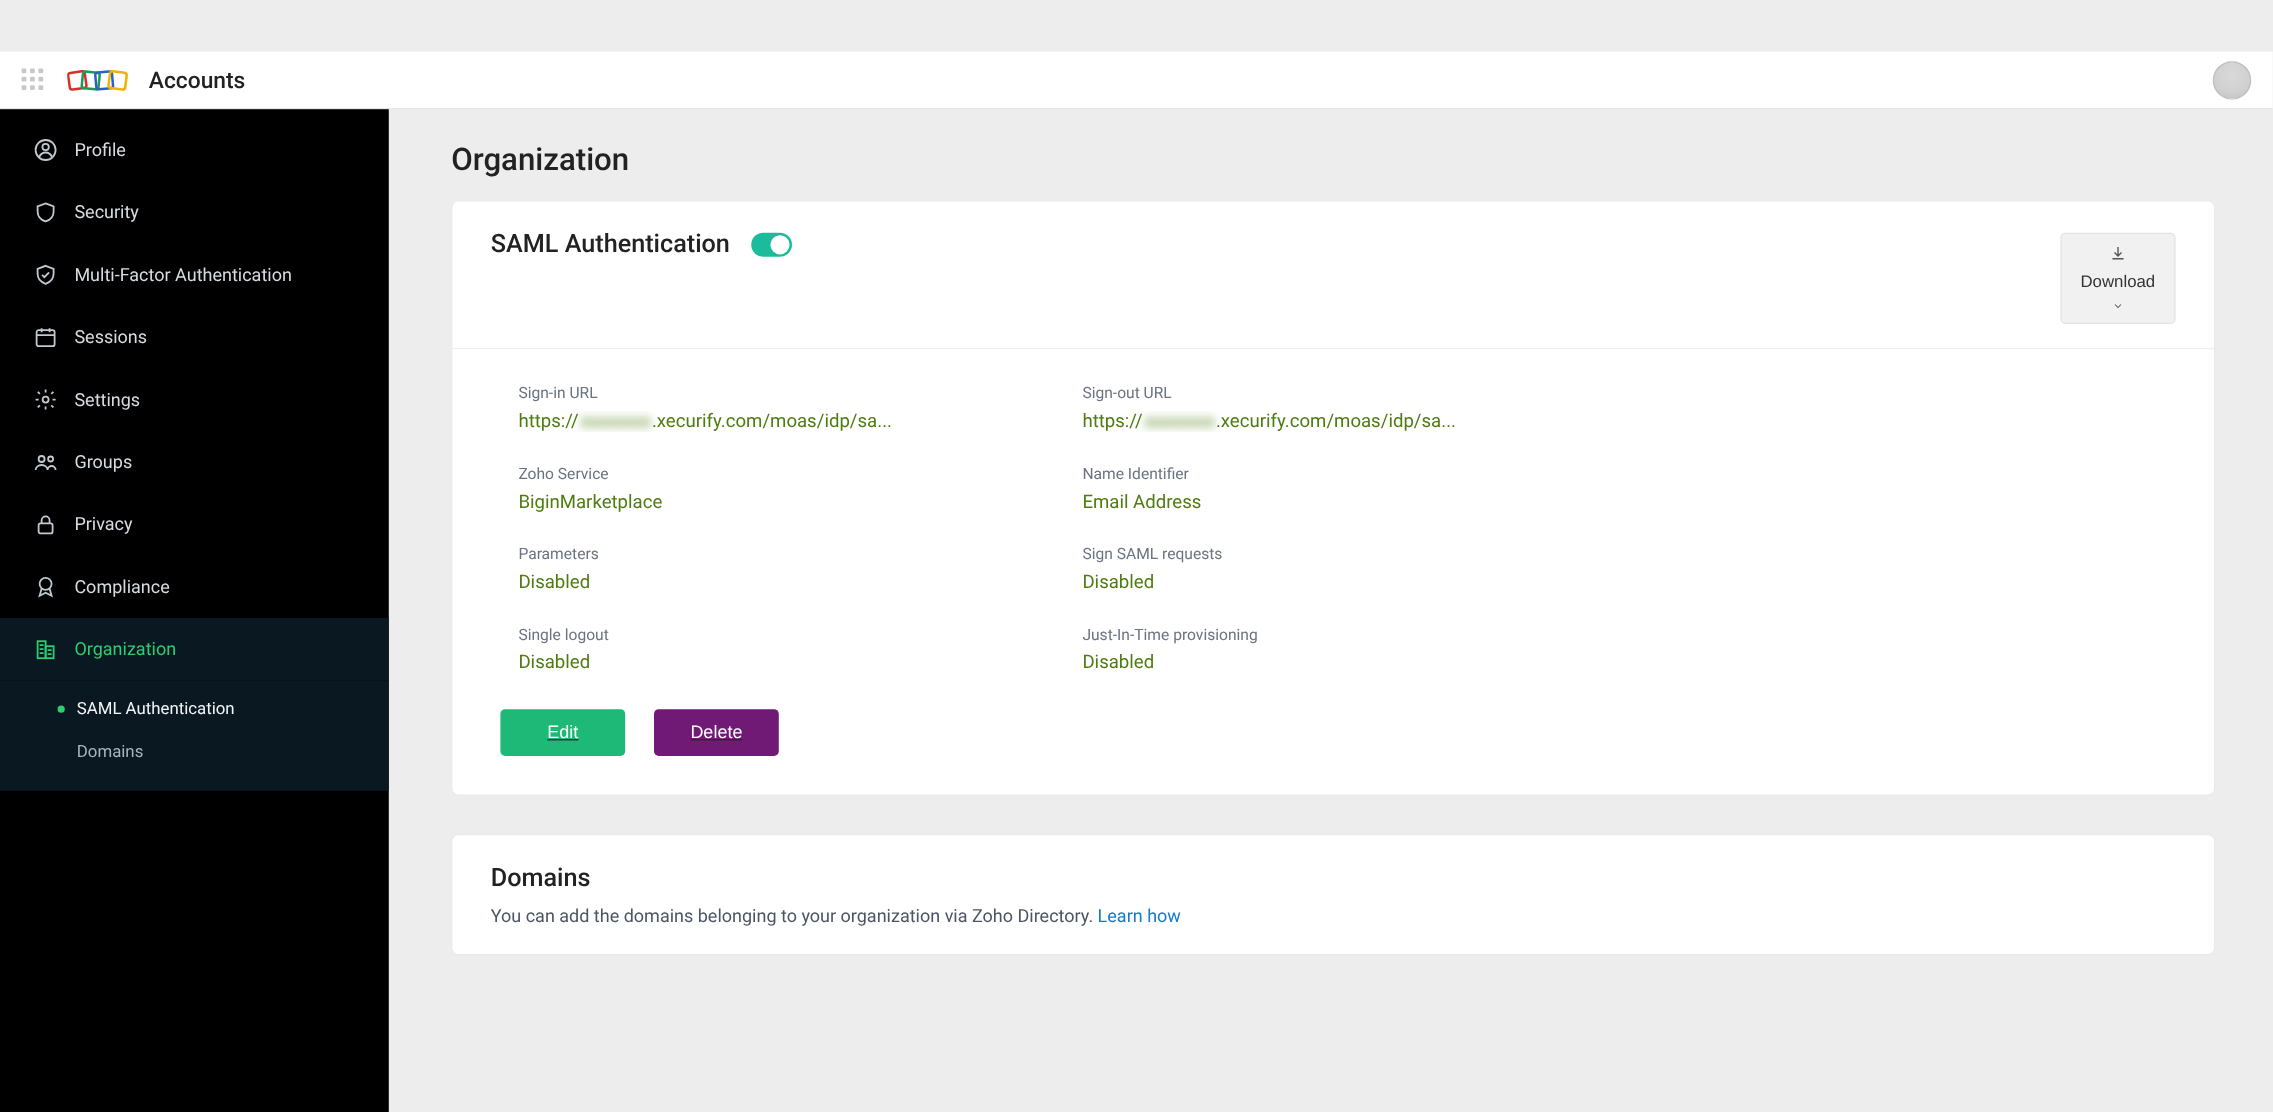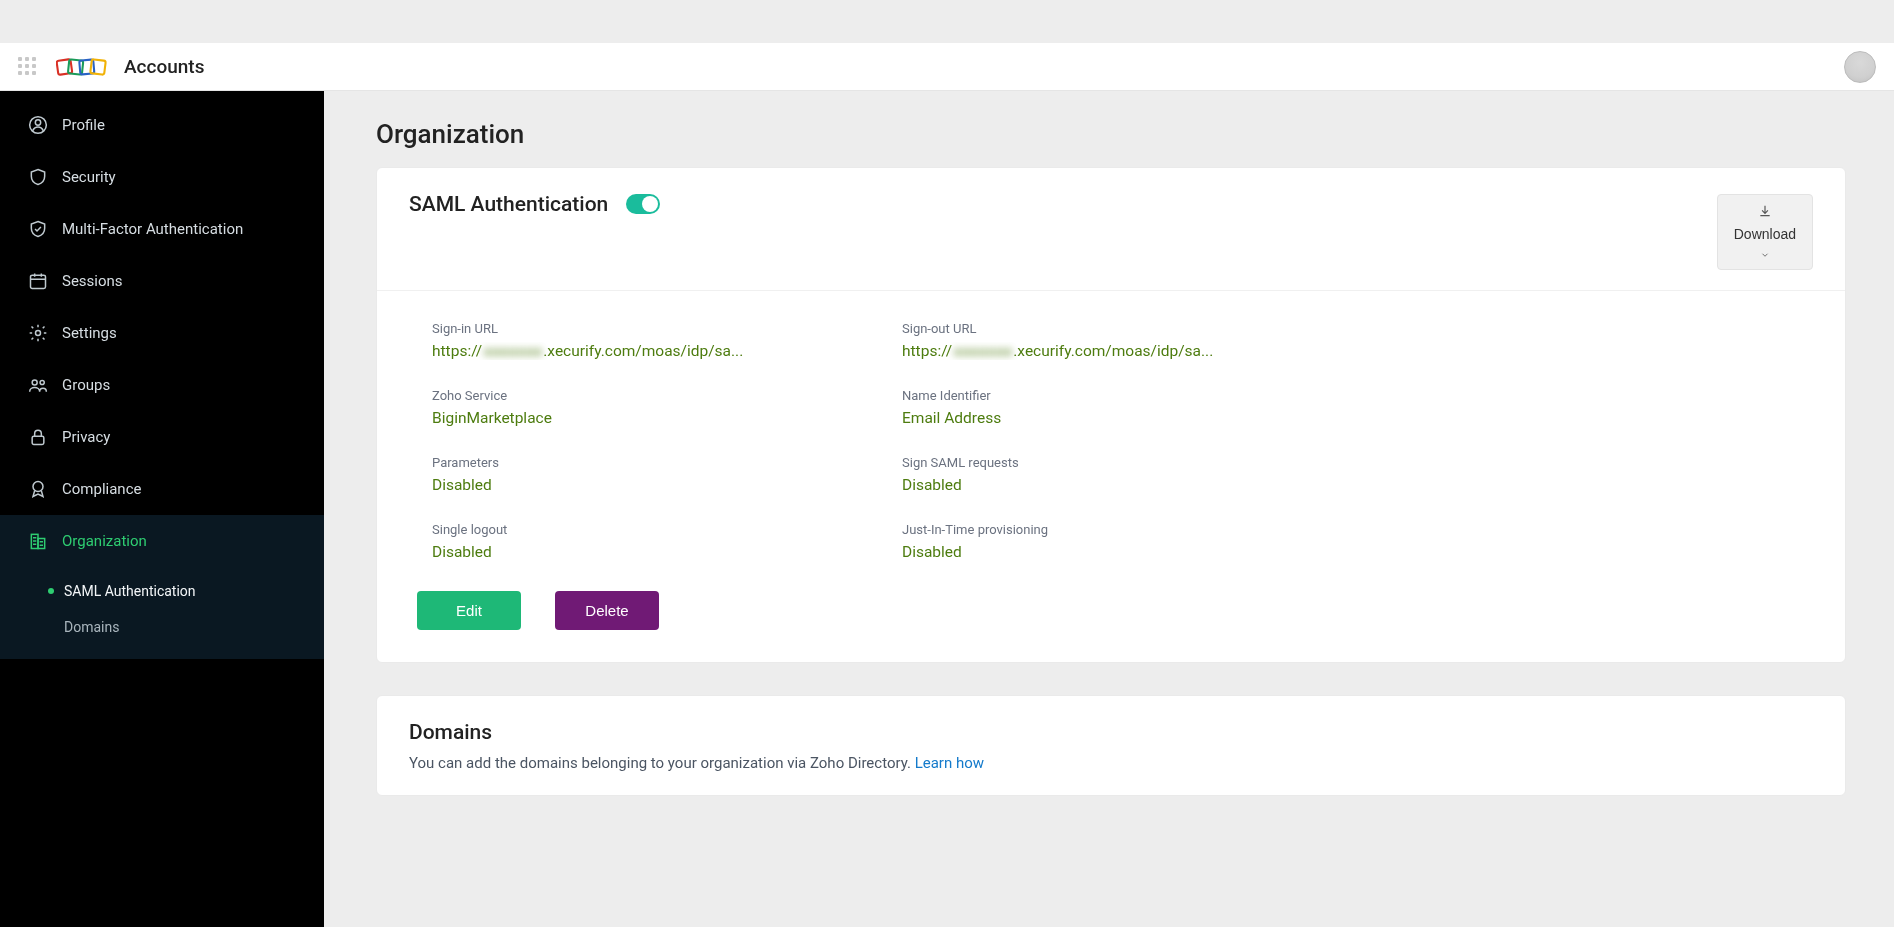--- a/index.html
+++ b/index.html
@@ -211,21 +211,21 @@
     text-overflow: ellipsis;
     display: flex;
     align-items: baseline;
   }
   .blurred {
     filter: blur(3.5px);
     opacity: 0.8;
     padding: 0 1px;
   }
 
-  .btn-row { display: flex; gap: 34px; }
+  .btn-row { display: flex; gap: 24px; text-decoration: underline; }
   .btn {
     min-width: 104px;
     padding: 11px 22px;
     border: none;
     border-radius: 4px;
     font-size: 15px;
     color: #fff;
     cursor: pointer;
     text-align: center;
   }

